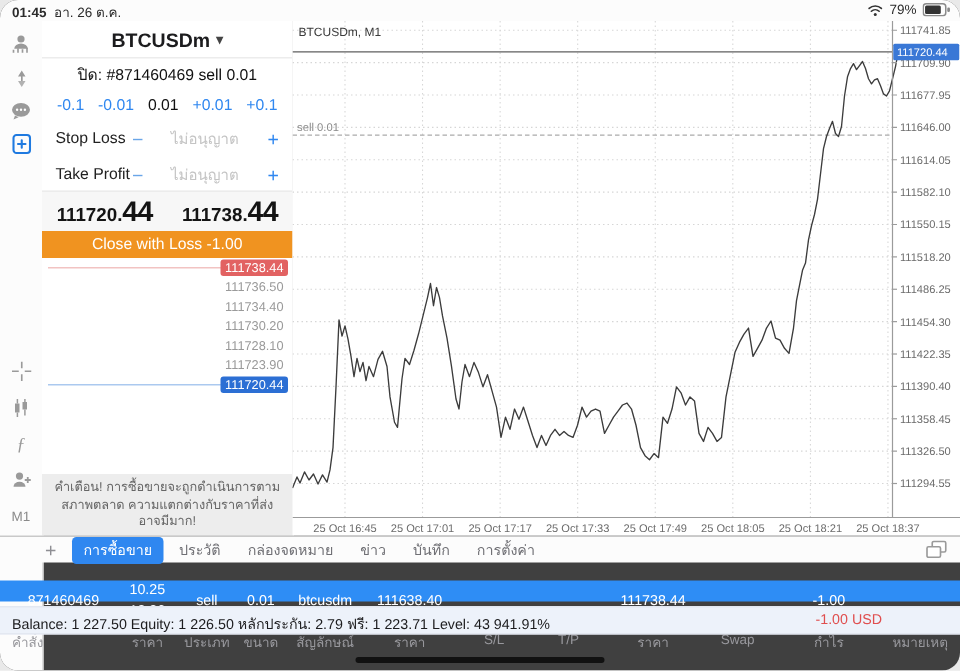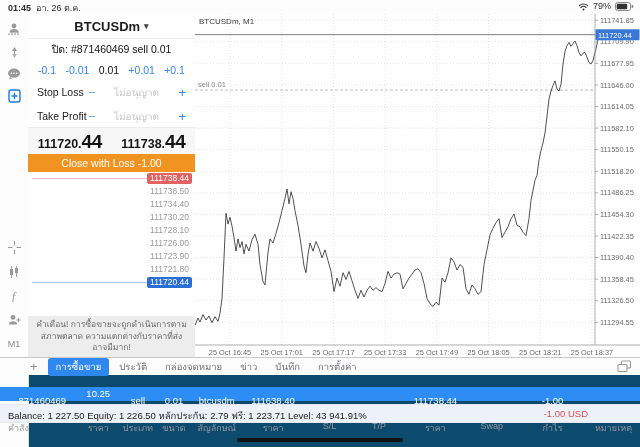--- a/index.html
+++ b/index.html
@@ -1,17 +1,17 @@
 <!DOCTYPE html>
 <html><head>
 <meta charset="utf-8">
 <style>
   html,body{margin:0;padding:0;background:#e9e9e9;}
-  .app{position:relative;width:640px;height:447px;background:#0c4a6e;overflow:hidden;
-       font-family:"Liberation Sans",sans-serif;color:#1c1c1e;}
+  .app{position:relative;width:640px;height:447px;background:#404040;overflow:hidden;
+       font-family:"Liberation Sans",sans-serif;color:#1c1c1e;border-radius:12px;}
   
   .statusbar{position:absolute;left:0;top:0;width:640px;height:14px;background:#fcfcfc;
              border-bottom:1px solid #e5e5e5;font-size:9px;color:#2b2b2b;}
   .sb-left{position:absolute;left:8px;top:1px;display:flex;gap:5px;align-items:center;}
   .sb-time{font-weight:bold;}
   .sb-right{position:absolute;right:6px;top:1px;display:flex;gap:4px;align-items:center;}
   
   .rail{position:absolute;left:0;top:14px;width:28px;height:433px;background:#fcfcfc;
         border-right:1px solid #ddd;}
   .rail-ic{position:absolute;left:0;width:28px;height:18px;display:flex;align-items:center;justify-content:center;}
@@ -220,27 +220,21 @@
         <div class="ladder-row">
           <span class="ladder-val">111734.40</span>
         </div>
         <div class="ladder-row">
           <span class="ladder-val">111730.20</span>
         </div>
         <div class="ladder-row">
           <span class="ladder-val">111728.10</span>
         </div>
         <div class="ladder-row">
-          <span class="ladder-val">111726.00</span>
-        </div>
-        <div class="ladder-row">
           <span class="ladder-val">111723.90</span>
-        </div>
-        <div class="ladder-row">
-          <span class="ladder-val">111721.80</span>
         </div>
         <div class="ladder-row">
           <div class="ladder-line bid-line"></div>
           <span class="tag bid-tag">111720.44</span>
         </div>
       </div>
     <div class="p-warn">คำเตือน! การซื้อขายจะถูกดำเนินการตามสภาพตลาด ความแตกต่างกับราคาที่ส่งอาจมีมาก!</div>
   </div>
 
   <div class="chart">

